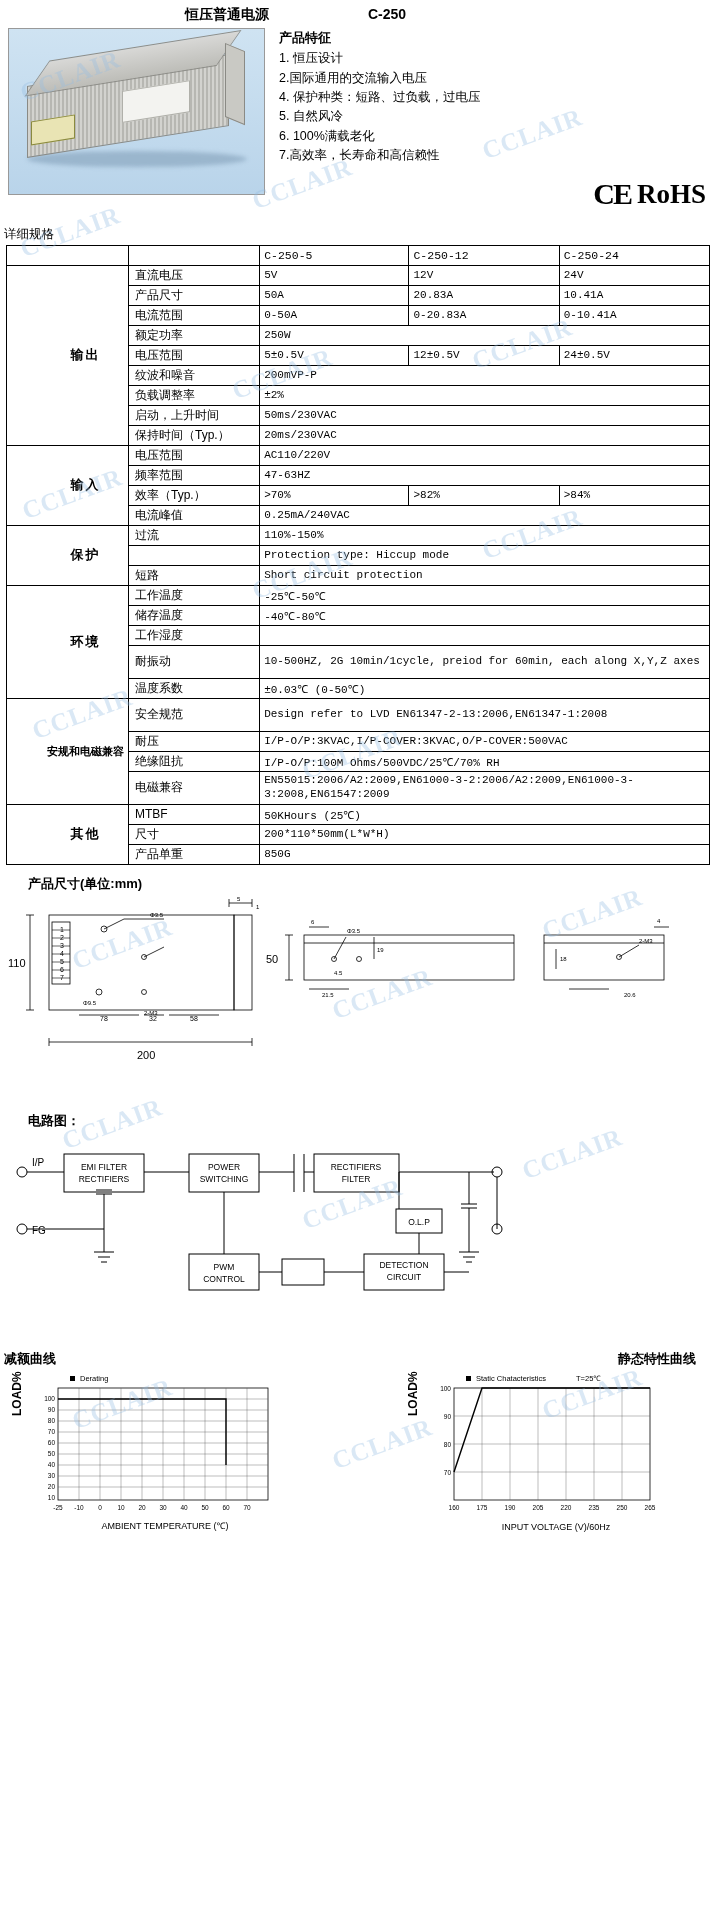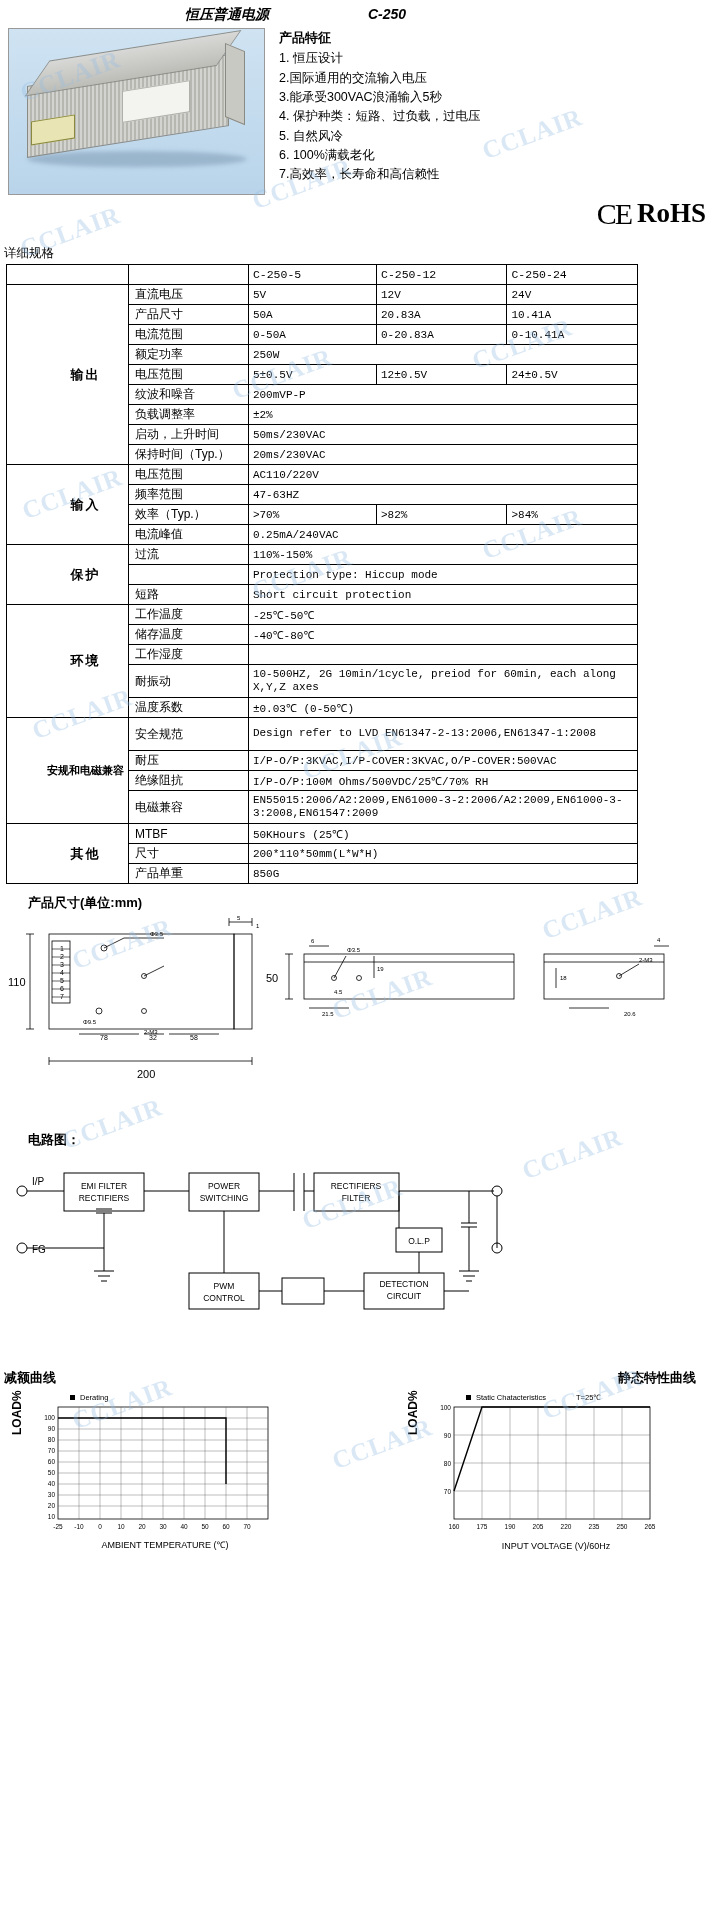--- a/index.html
+++ b/index.html
@@ -26,21 +26,20 @@
     white-space:nowrap;
     z-index:5;
   }
   .title-row{
     text-align:left;
     padding-left:185px;
     font-size:14px;
     font-weight:bold;
     padding-top:6px;
     padding-bottom:4px;
-    font-style:italic;
   }
   .title-row .code{ padding-left:95px; font-weight:bold;}
 
   .top-block{ display:flex; gap:0; padding:0 6px 6px 8px; }
   .photo{
     width:255px; height:165px;
     border:1px solid #999;
     background:linear-gradient(#cfe3f2,#b9d4ea);
     position:relative;
     overflow:hidden;
@@ -87,29 +86,29 @@
     line-height:1.55;
     font-size:12.5px;
   }
   .features .ftitle{font-weight:bold;font-size:13px;padding-bottom:1px;}
   .ce-row{
     display:flex; align-items:center; justify-content:flex-end;
     gap:6px; margin-top:6px; padding-right:4px;
   }
   .ce{
     font-family:"Liberation Serif", serif;
-    font-size:30px; font-weight:normal; letter-spacing:-2px;
+    font-size:30px; font-weight:bold; letter-spacing:-2px;
   }
   .rohs{ font-family:"Liberation Serif", serif; font-size:27px; font-weight:bold;}
 
   
   .spec-head{ font-size:12.5px; padding:2px 0 2px 4px; }
   table.spec{
     border-collapse:collapse;
-    width:632px;
+    width:704px;
     margin:0 0 0 6px;
     font-family:"Liberation Sans", sans-serif;
     font-size:11.5px;
     position:relative;
     z-index:2;
   }
   table.spec td{
     border:1px solid #000;
     padding:1px 4px;
     height:17px;
@@ -203,21 +202,20 @@
         <div class="side"></div>
         <div class="term"></div>
         <div class="label"></div>
       </div>
     </div>
 
     <div class="features">
       <div class="ftitle">产品特征</div>
       <div>1. 恒压设计</div>
       <div>2.国际通用的交流输入电压</div>
-      <div>3.能承受300VAC浪涌输入5秒</div>
       <div>4. 保护种类：短路、过负载，过电压</div>
       <div>5. 自然风冷</div>
       <div>6. 100%满载老化</div>
       <div>7.高效率，长寿命和高信赖性</div>
       <div class="ce-row">
         <span class="ce">CE</span>
         <span class="rohs">RoHS</span>
       </div>
     </div>
   </div>

